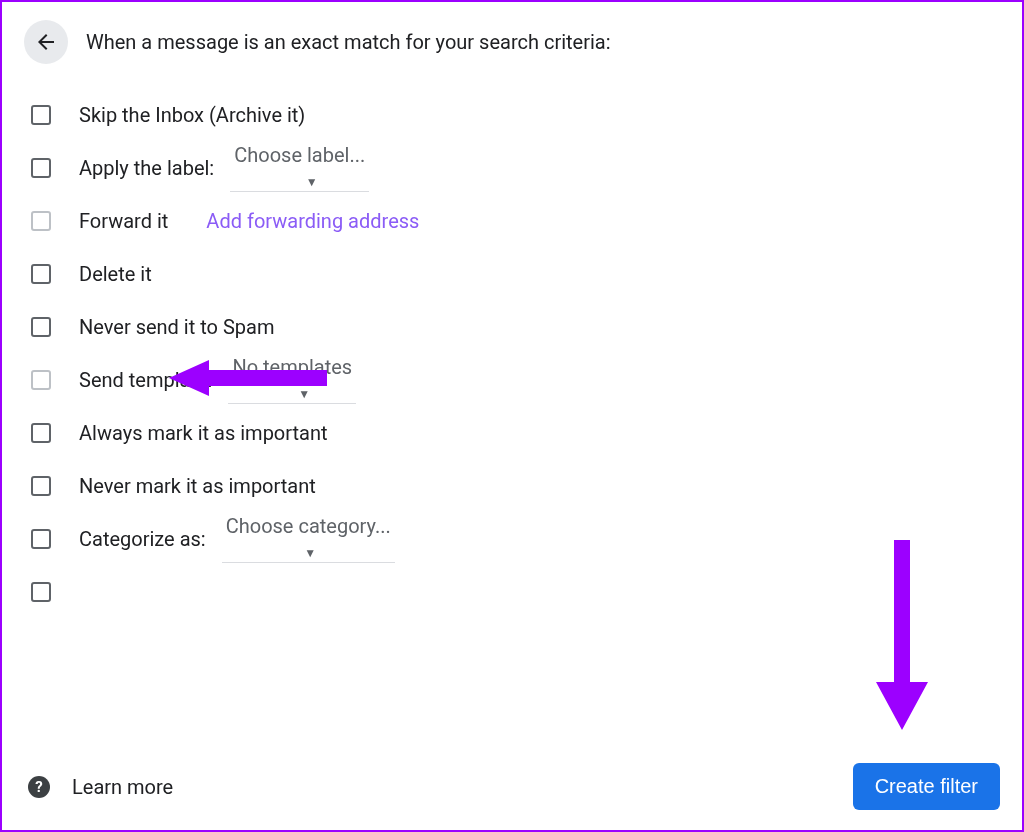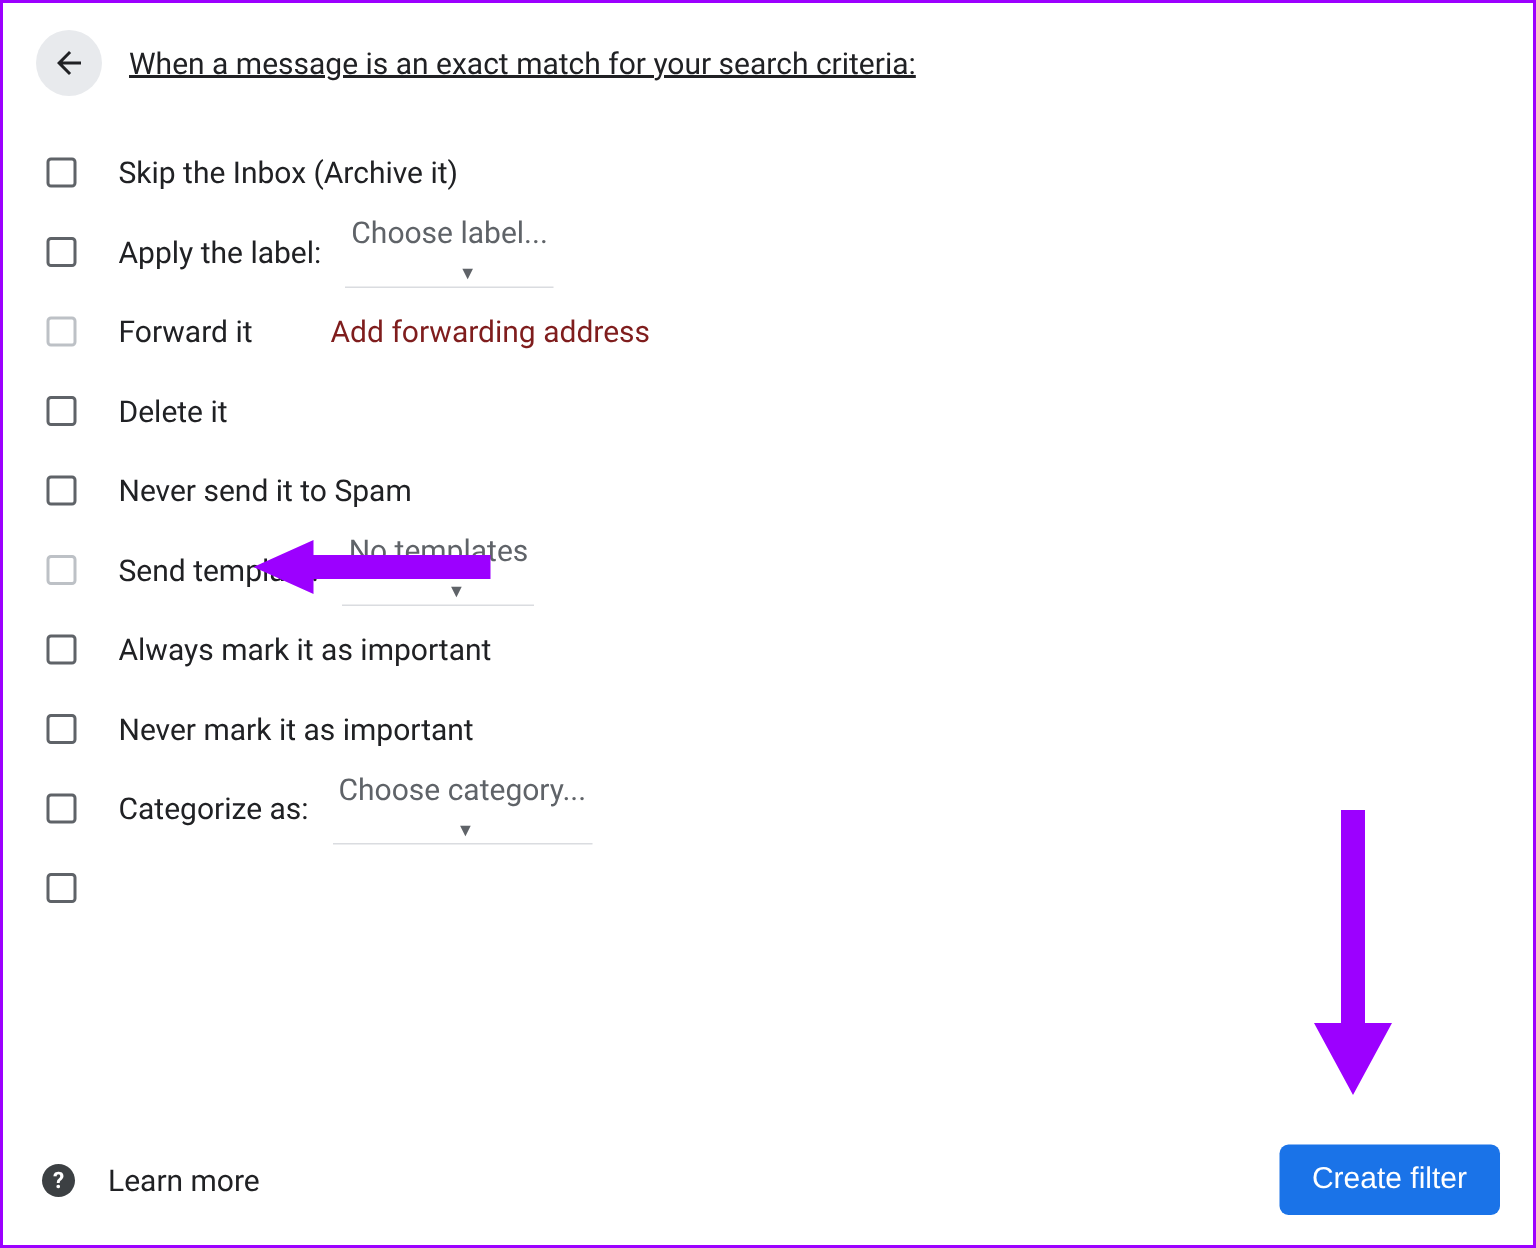--- a/index.html
+++ b/index.html
@@ -16,21 +16,20 @@
     position: relative;
     padding: 18px 22px 20px 22px;
     width: 100%;
     height: 100%;
   }
   .header {
     display: flex;
     align-items: center;
     gap: 18px;
     margin-bottom: 24px;
-    text-decoration: underline;
   }
   .back-btn {
     width: 44px; height: 44px;
     border-radius: 50%;
     background: #e8eaed;
     display: inline-flex;
     align-items: center;
     justify-content: center;
     cursor: pointer;
   }
@@ -60,21 +59,21 @@
     gap: 8px;
     color: #5f6368;
     font-size: 20px;
     border-bottom: 1px solid #dadce0;
     padding: 0 4px 2px 4px;
     margin-left: -12px;
     cursor: pointer;
     flex-direction: column;
   }
   .dropdown .caret { font-size: 12px; color: #5f6368; margin-left: 24px; }
-  .link { color: #7f1d1d; font-size: 20px; margin-left: 24px; cursor: pointer; }
+  .link { color: #8b5cf6; font-size: 20px; margin-left: 10px; cursor: pointer; }
   .footer {
     position: absolute;
     left: 22px; right: 22px; bottom: 20px;
     display: flex;
     align-items: center;
     justify-content: space-between;
   }
   .learn {
     display: flex; align-items: center; gap: 22px;
     font-size: 20px; color: #202124; cursor: pointer;

